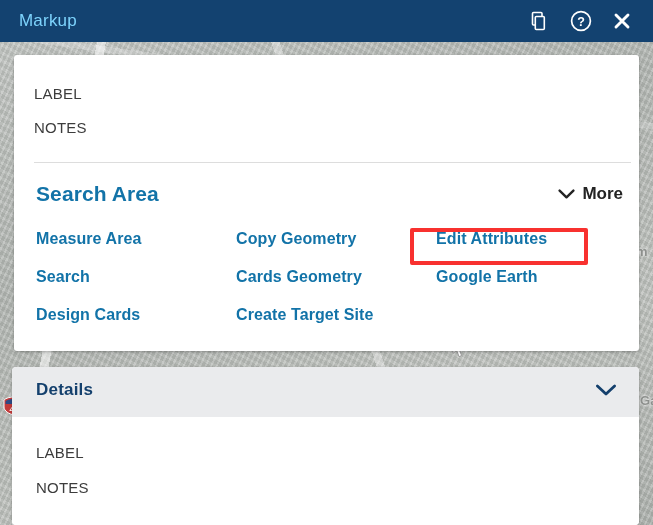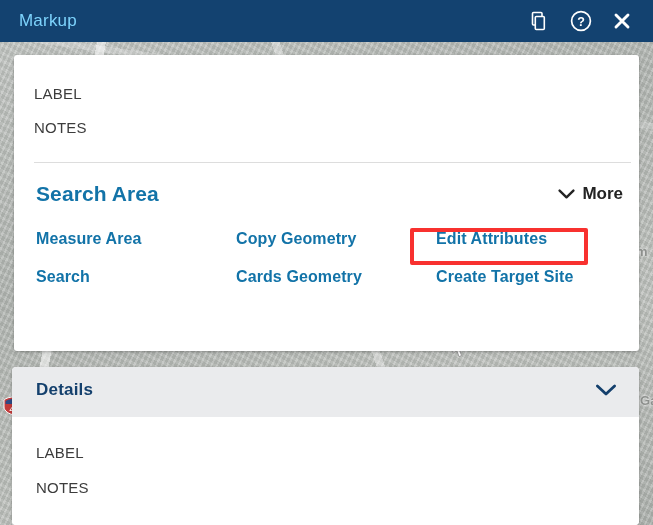--- a/index.html
+++ b/index.html
@@ -285,20 +285,22 @@
         <span id="more-label">More</span>
       </span>
     </div>
 
     <div id="action-grid">
       <span class="action-link">Measure Area</span>
       <span class="action-link">Copy Geometry</span>
       <span class="action-link">Edit Attributes</span>
       <span class="action-link">Search</span>
       <span class="action-link">Cards Geometry</span>
+      <span class="action-link">Google Earth</span>
+      <span class="action-link">Design Cards</span>
       <span class="action-link">Create Target Site</span>
     </div>
 
   </div>
 
   <div id="edit-attributes-highlight"></div>
 
   <div id="details-card">
     <div id="details-header">
       <span id="details-title">Details</span>

